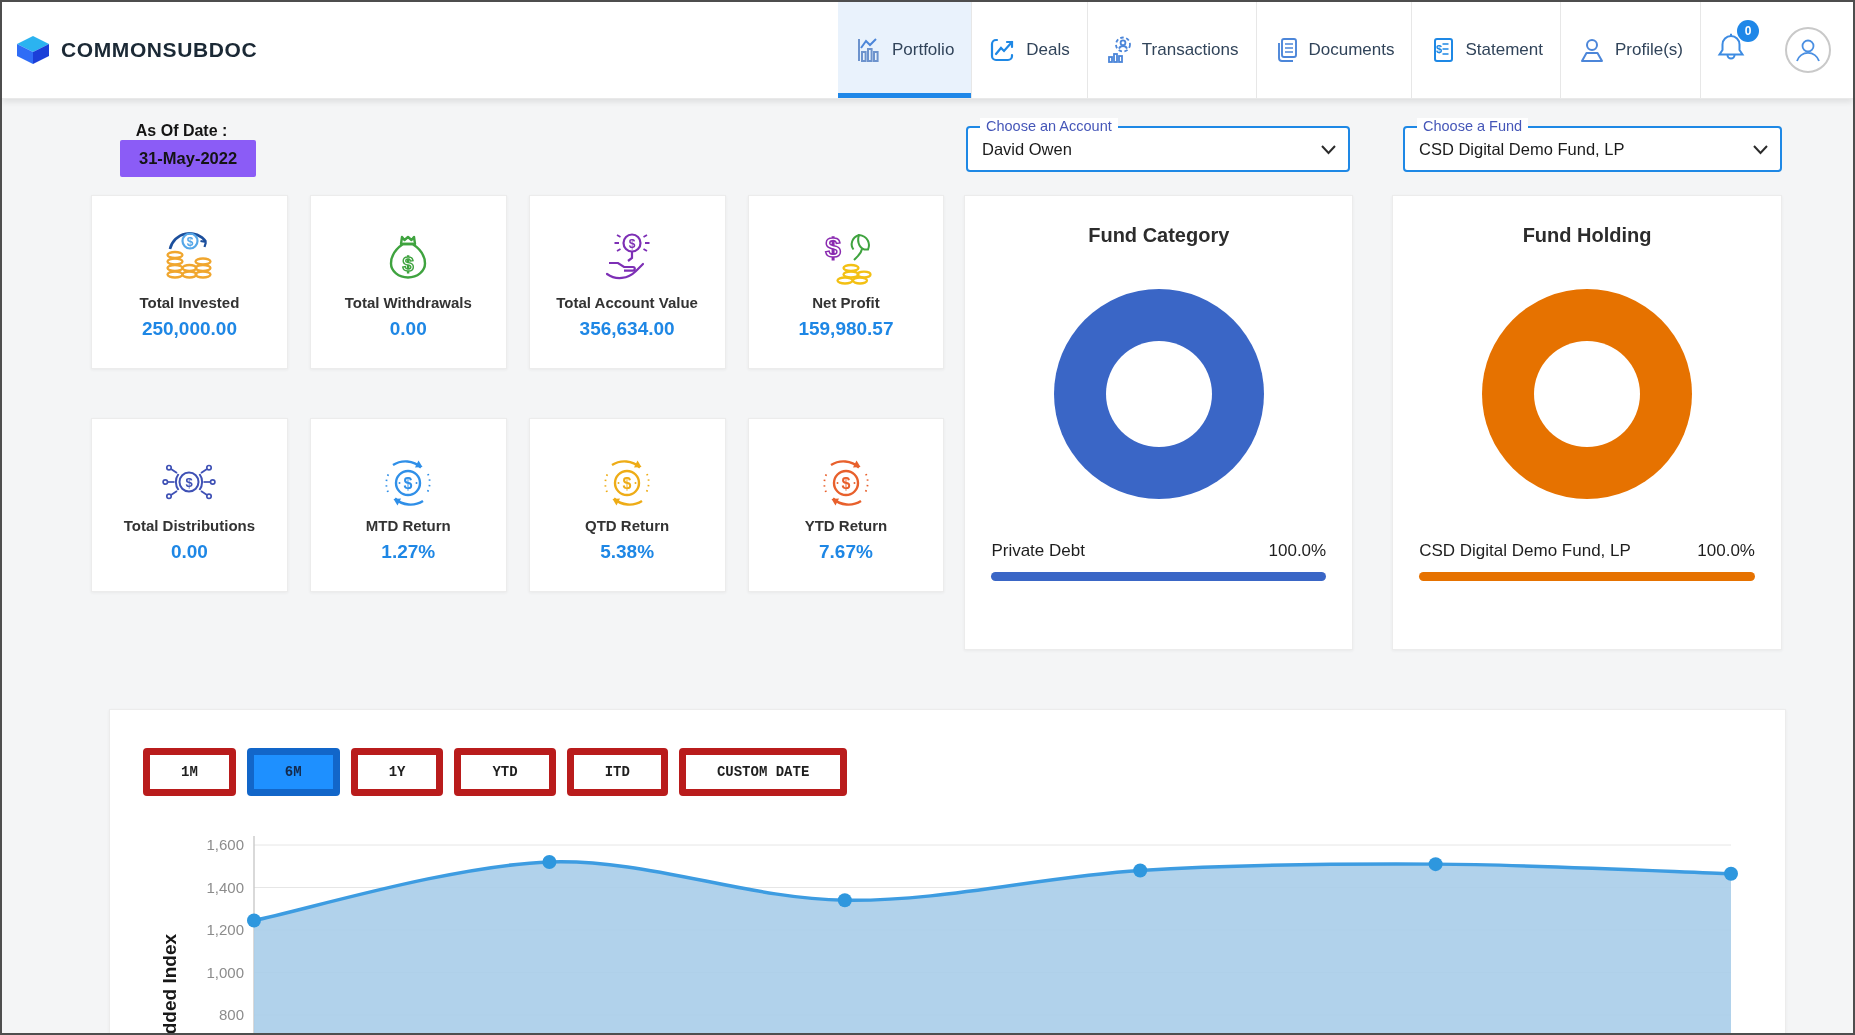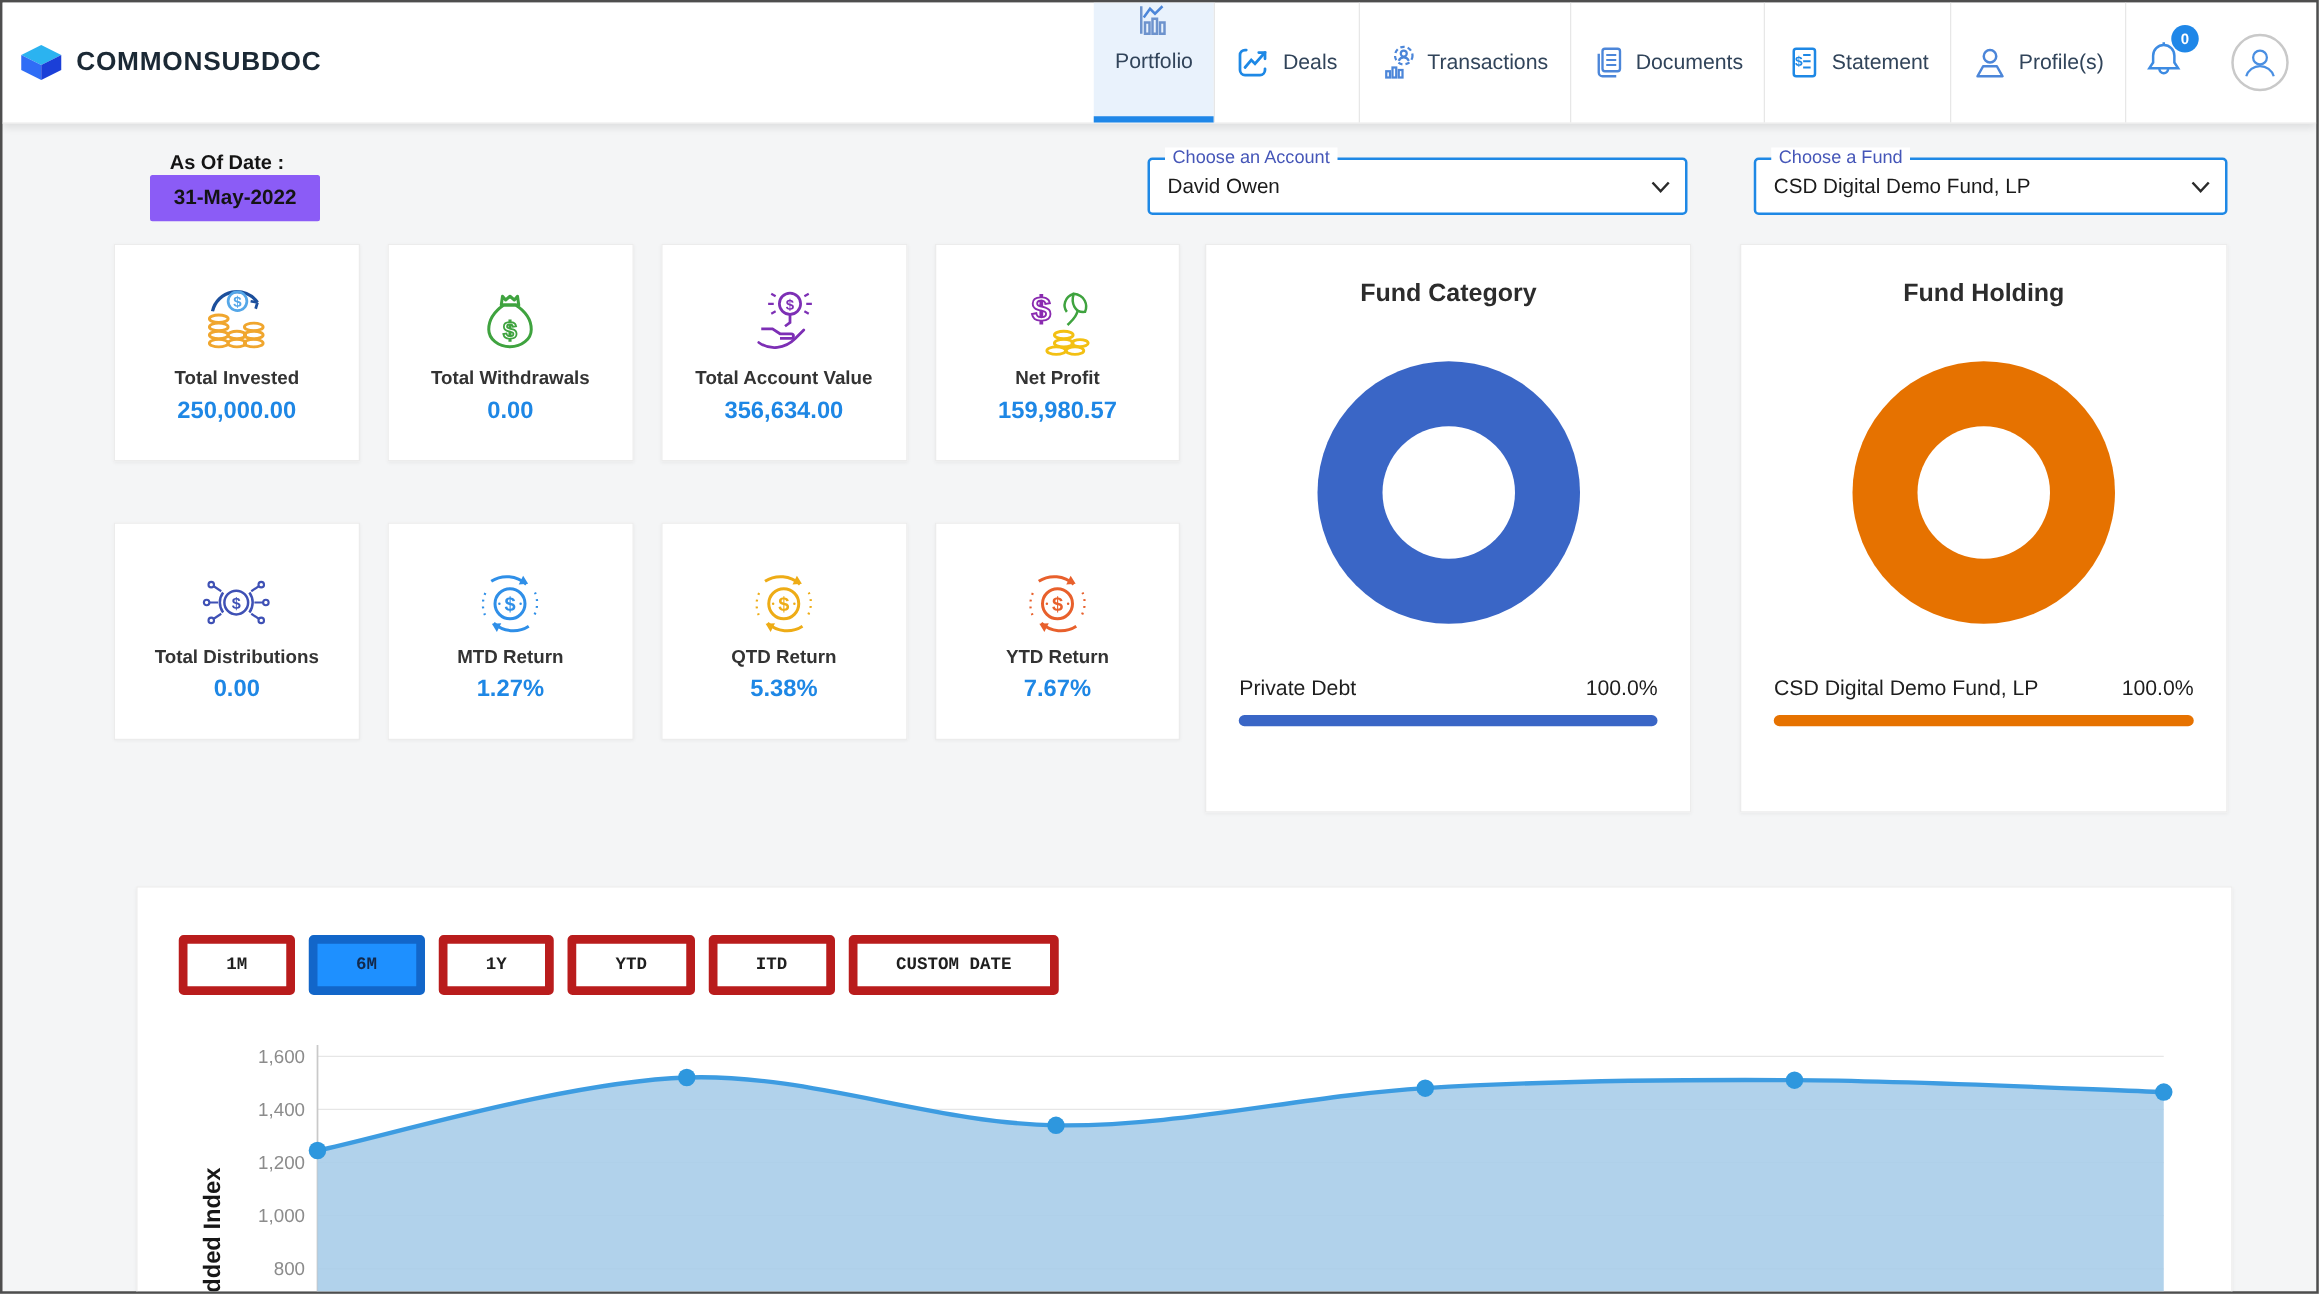--- a/index.html
+++ b/index.html
@@ -6,42 +6,42 @@
   html,body { font-family:"Liberation Sans", sans-serif; }
   body { background:#888; }
   .window { width:1855px; height:1035px; border:2px solid #4e4e4e; background:#f4f5f6; overflow:hidden; position:relative; }
 
   
   .topbar { height:97px; background:#fff; display:flex; align-items:stretch; border-bottom:1px solid #e9e9e9; box-shadow:0 3px 6px rgba(0,0,0,.09); position:relative; z-index:5; }
   .brand { display:flex; align-items:center; gap:10px; padding-left:13px; }
   .brand-text { font-size:21px; font-weight:bold; letter-spacing:.6px; color:#1b2935; }
   .nav { margin-left:auto; display:flex; align-items:stretch; padding-right:8px; }
   .nav-item { display:flex; align-items:center; gap:9px; padding:0 17px; position:relative; cursor:pointer; border-left:1px solid #e7e7e7; }
-  .nav-item:first-child { border-left:none;flex-direction:column; }
+  .nav-item:first-child { border-left:none; }
   .nav-label { font-size:17px; font-weight:500; color:#31445a; white-space:nowrap; }
   .nav-item.active { background:#e9f2fc; }
   .nav-item.active::after { content:""; position:absolute; left:0; right:0; bottom:0; height:5px; background:#1f87e8; }
   .icon-cell { display:flex; align-items:center; padding:0 14px; border-left:1px solid #e7e7e7; }
   .icon-cell.no-border { border-left:none; }
   .bell-wrap { position:relative; padding-right:10px; }
   .badge { position:absolute; top:-11px; right:-2px; min-width:22px; height:22px; border-radius:50%; background:#1f87e8; color:#fff; font-size:12px; font-weight:bold; display:flex; align-items:center; justify-content:center; }
   .avatar { width:46px; height:46px; border-radius:50%; border:2px solid #c9c9c9; display:flex; align-items:center; justify-content:center; }
 
   
   main { padding:0 71px 0 89px; }
   .filter-row { display:flex; align-items:center; margin-top:24px; height:52px; }
   .asof { display:flex; align-items:center; margin-left:16px;flex-direction:column; }
   .asof-label { font-size:16px; font-weight:bold; color:#141414; }
   .asof-chip { margin-left:13px; background:#8b5cf6; padding:9px 19px; font-size:16.5px; font-weight:bold; color:#141414; border-radius:2px; }
   .selects { margin-left:auto; display:flex; gap:53px; }
   .mselect { position:relative; border:2px solid #1e88e5; border-radius:4px; height:46px; background:#fff; display:flex; align-items:center; cursor:pointer; }
   .mselect .flabel { position:absolute; top:-10px; left:12px; background:#fff; padding:0 6px; font-size:14.5px; color:#4556b8; white-space:nowrap; }
   .mselect .fvalue { font-size:16.5px; color:#1b1b1b; padding-left:14px; padding-right:40px; white-space:nowrap; }
   .mselect .chev { position:absolute; right:12px; top:50%; transform:translateY(-40%); }
-  .sel-account { width:432px; } .sel-fund { width:379px; }
+  .sel-account { width:384px; } .sel-fund { width:379px; }
 
   
   .top-grid { display:flex; margin-top:20px; align-items:flex-start; }
   .stats-grid { width:856px; display:grid; grid-template-columns:repeat(4,1fr); column-gap:22px; row-gap:49px; }
   .card { background:#fff; border:1px solid #ececec; box-shadow:0 1px 3px rgba(0,0,0,.05); height:174px; display:flex; flex-direction:column; align-items:center; justify-content:center; gap:7px; padding:8px; }
   .card .cicon { height:62px; display:flex; align-items:flex-end; }
   .card .clabel { font-size:15px; font-weight:bold; color:#333; text-align:center; }
   .card .cvalue { font-size:19px; font-weight:bold; color:#1e87e5; }
 
   .panel { background:#fff; border:1px solid #ececec; box-shadow:0 1px 3px rgba(0,0,0,.05); height:455px; }

